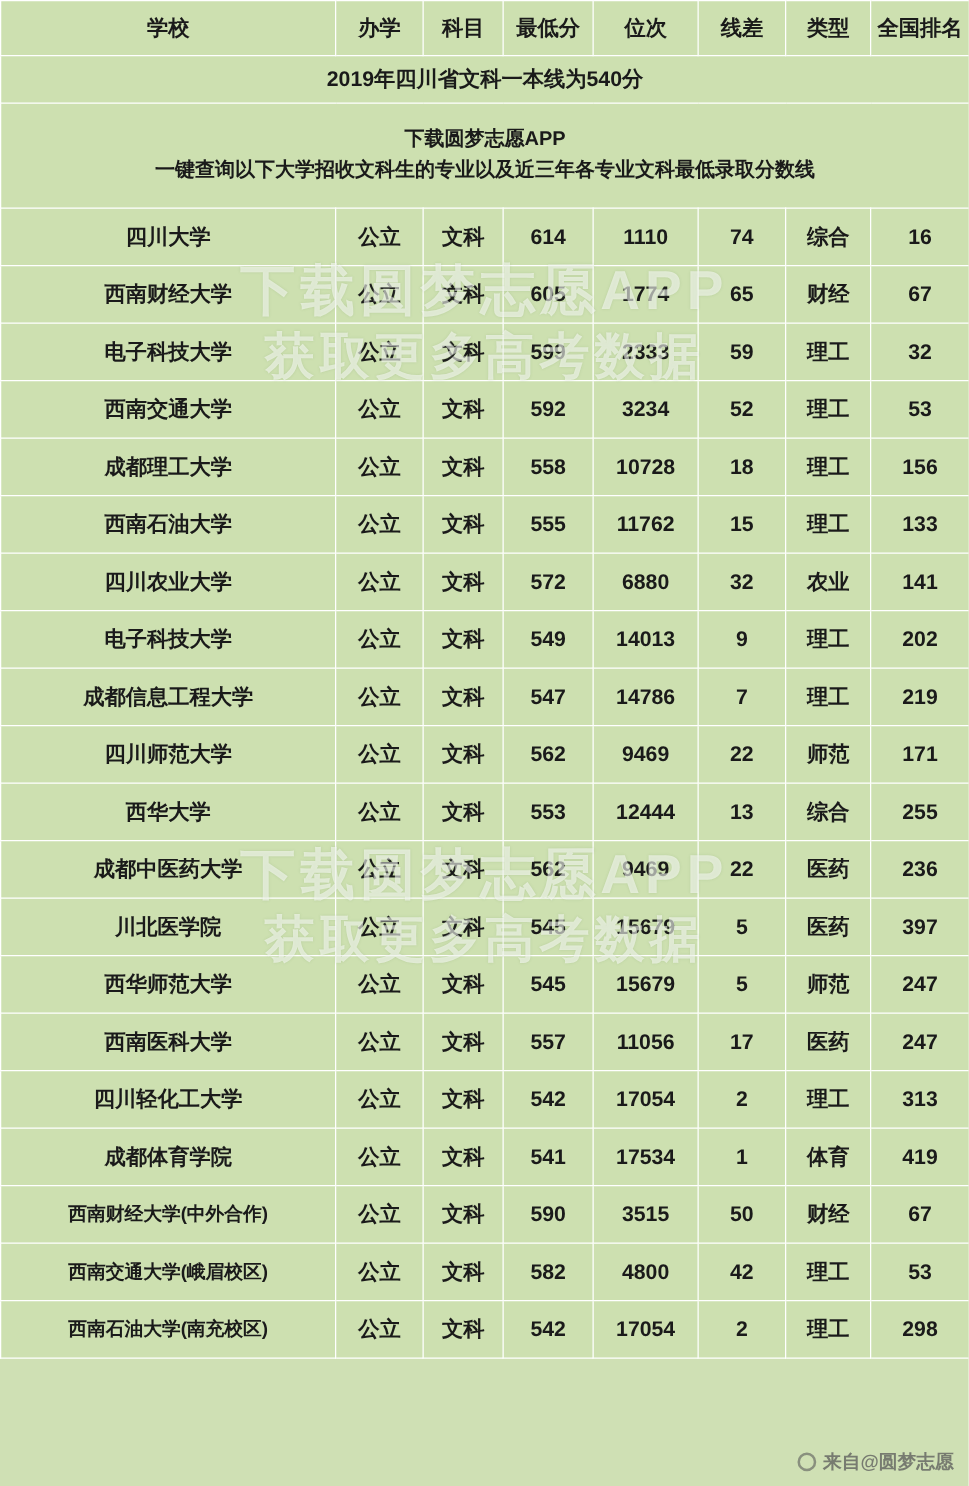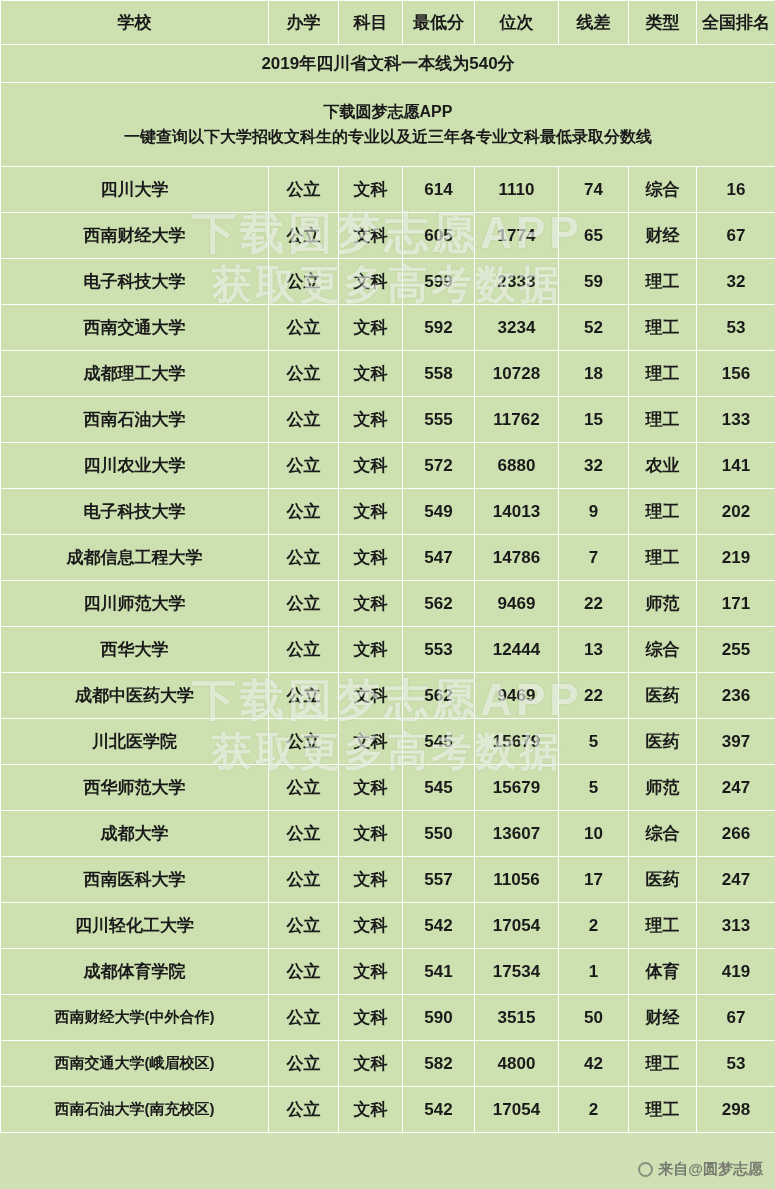--- a/index.html
+++ b/index.html
@@ -298,30 +298,20 @@
         <td class="school">西华师范大学</td>
         <td>公立</td>
         <td>文科</td>
         <td>545</td>
         <td>15679</td>
         <td>5</td>
         <td>师范</td>
         <td>247</td>
       </tr>
       <tr>
-        <td class="school">成都大学</td>
-        <td>公立</td>
-        <td>文科</td>
-        <td>550</td>
-        <td>13607</td>
-        <td>10</td>
-        <td>综合</td>
-        <td>266</td>
-      </tr>
-      <tr>
         <td class="school">西南医科大学</td>
         <td>公立</td>
         <td>文科</td>
         <td>557</td>
         <td>11056</td>
         <td>17</td>
         <td>医药</td>
         <td>247</td>
       </tr>
       <tr>

